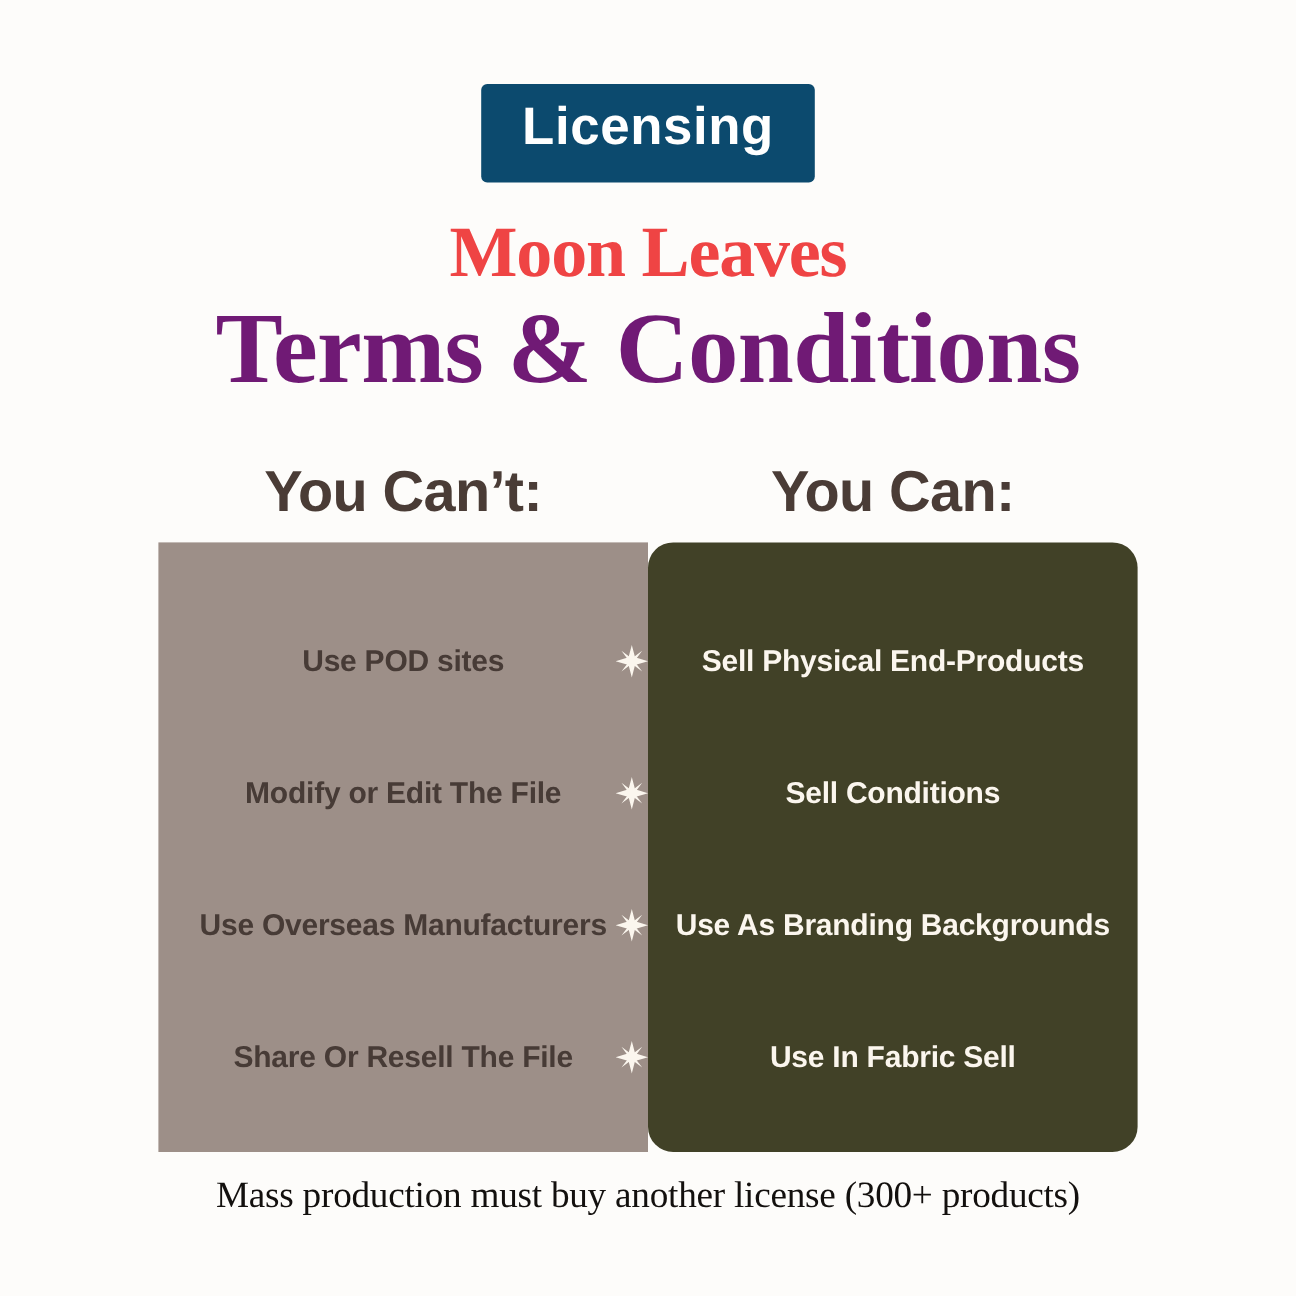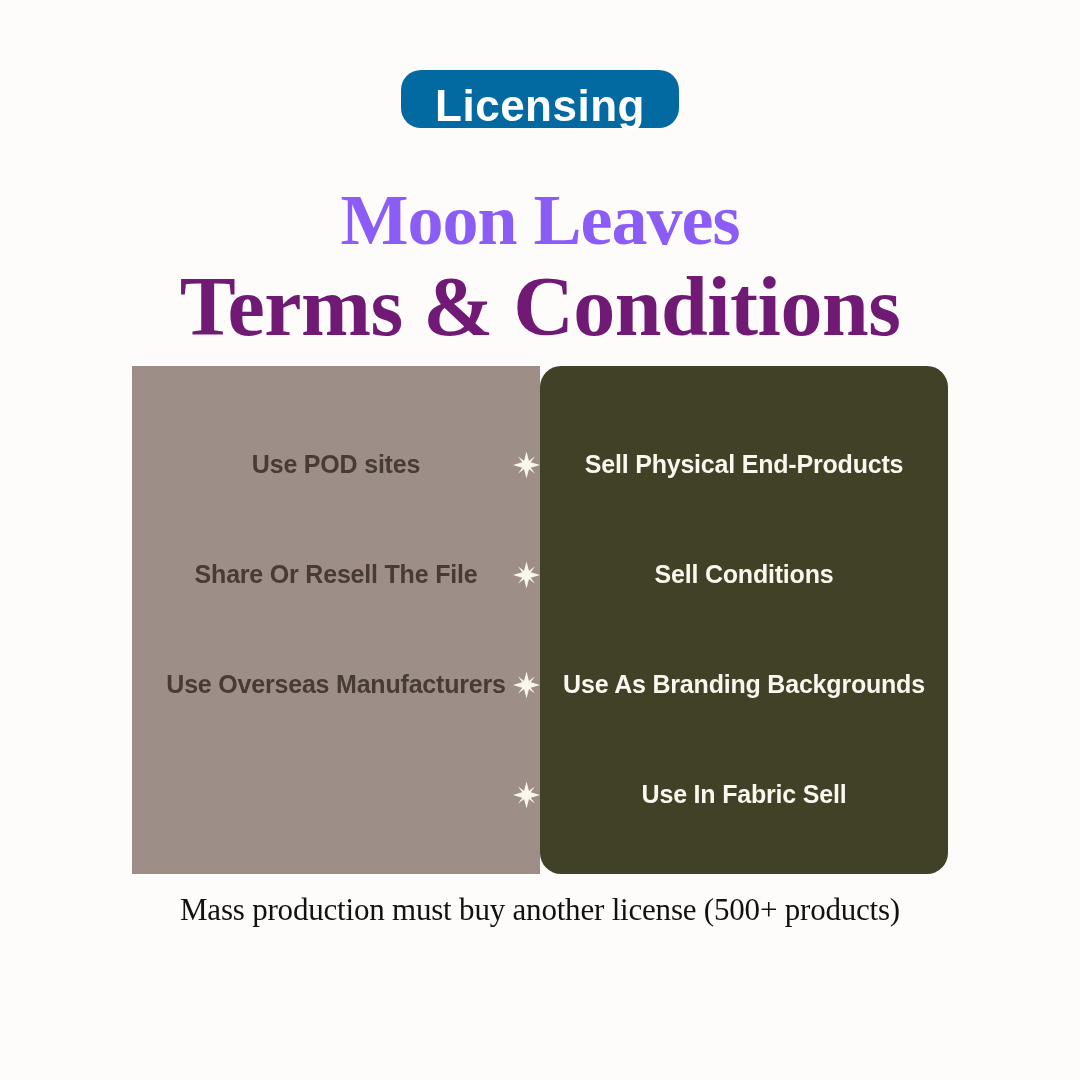--- a/index.html
+++ b/index.html
@@ -18,38 +18,38 @@
     height: 1080px;
     background: #fdfcfa;
     display: flex;
     flex-direction: column;
     align-items: center;
   }
 
   
   .badge {
     margin-top: 70px;
-    background: #0369a1;
+    background: #0c4a6e;
     color: #ffffff;
-    border-radius: 20px;
-    padding: 14px 34px 0 34px;
+    border-radius: 5px;
+    padding: 14px 34px 24px 34px;
     font-size: 44px;
     font-weight: bold;
     letter-spacing: 0.5px;
     line-height: 1;
     font-family: "Liberation Sans", sans-serif;
   }
 
   
   .title-main {
-    margin-top: 56px;
+    margin-top: 28px;
     font-family: "Liberation Serif", serif;
     font-weight: bold;
-    font-size: 72px;
-    color: #8b5cf6;
+    font-size: 60px;
+    color: #ef4444;
     letter-spacing: -1px;
     line-height: 1.02;
   }
 
   .title-sub {
     margin-top: 6px;
     font-family: "Liberation Serif", serif;
     font-weight: bold;
     font-size: 84px;
     color: #701a75;
@@ -146,33 +146,40 @@
 </head>
 <body>
 
 <div class="page">
 
   <div class="badge">Licensing</div>
 
   <div class="title-main">Moon Leaves</div>
   <div class="title-sub">Terms &amp; Conditions</div>
 
+  <div class="col-heads">
+    <div class="col-head left">You Can’t:</div>
+    <div class="col-head right">You Can:</div>
+  </div>
 
   <div class="panel">
 
     <div class="panel-col col-left">
       <div class="row">
         <div class="row-text">Use POD sites</div>
       </div>
       <div class="row">
+        <div class="row-text">Modify or Edit The File</div>
+      </div>
+      <div class="row">
+        <div class="row-text">Use Overseas Manufacturers</div>
+      </div>
+      <div class="row">
         <div class="row-text">Share Or Resell The File</div>
       </div>
-      <div class="row">
-        <div class="row-text">Use Overseas Manufacturers</div>
-      </div>
     </div>
 
     <div class="panel-col col-right">
       <div class="row">
         <div class="row-text">Sell Physical End-Products</div>
       </div>
       <div class="row">
         <div class="row-text">Sell Conditions</div>
       </div>
       <div class="row">
@@ -205,15 +212,15 @@
       <div class="star-wrap">
         <svg class="star" viewBox="0 0 100 100">
           <path d="M50 0 L60 38 L100 50 L60 62 L50 100 L40 62 L0 50 L40 38 Z" fill="#fbf6ee"></path>
           <path d="M18 18 L50 42 L82 18 L58 50 L82 82 L50 58 L18 82 L42 50 Z" fill="#fbf6ee"></path>
         </svg>
       </div>
     </div>
 
   </div>
 
-  <div class="footer">Mass production must buy another license (500+ products)</div>
+  <div class="footer">Mass production must buy another license (300+ products)</div>
 
 </div>
 
 </body></html>

